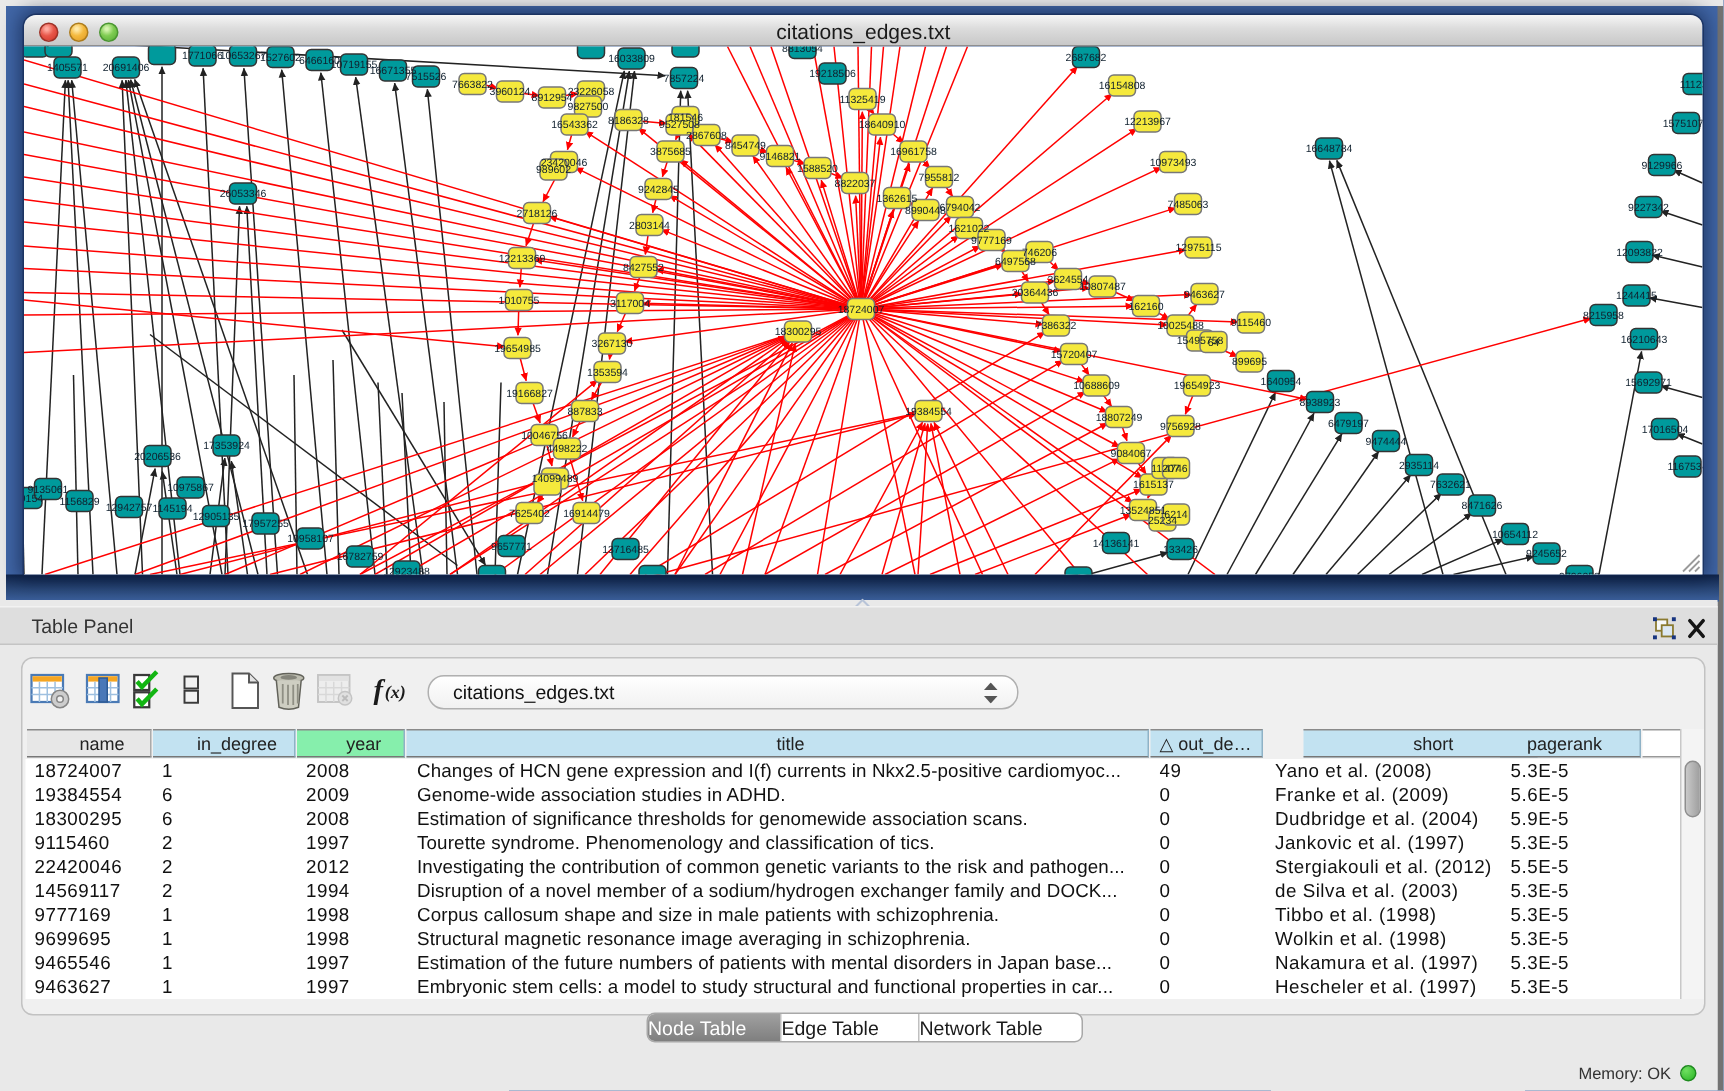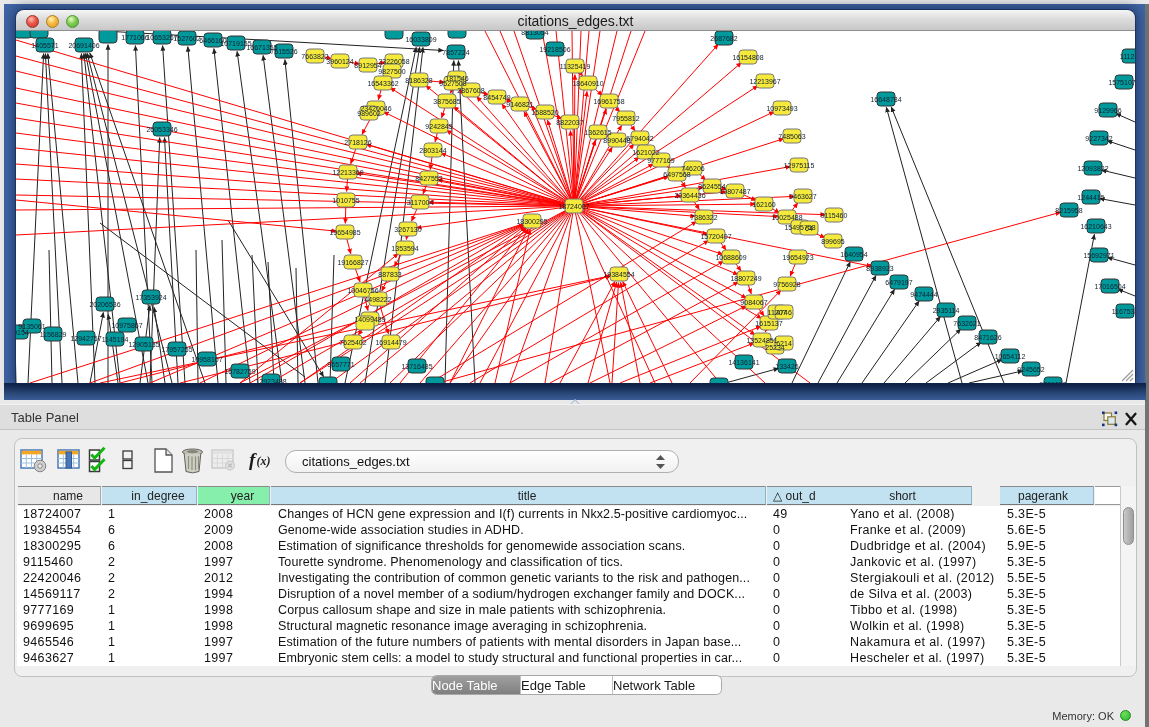--- a/index.html
+++ b/index.html
@@ -8,21 +8,21 @@
 #win{position:absolute;left:16px;top:10px;width:1119px;height:373px;border-radius:8px 8px 0 0;
  box-shadow:0 0 0 1px rgba(18,38,80,.6),0 0 12px 3px rgba(8,22,55,.55)}
 #tbar{position:absolute;left:0;top:0;width:1119px;height:21px;border-radius:8px 8px 0 0;
  background:linear-gradient(#f6f6f6,#dcdcdc 45%,#c8c8c8);border-bottom:1px solid #8e8e8e}
 #title{position:absolute;left:0;top:2.5px;width:100%;text-align:center;font-size:14px;color:#1a1a1a}
 .tl{position:absolute;top:5px;width:13px;height:13px;border-radius:50%}
 #shadow{position:absolute;left:4px;top:383px;width:1142px;height:18px;
  background:linear-gradient(180deg,#0f2348,#2a4878 55%,#3c609d)}
 #lower{position:absolute;left:0;top:400px;width:1145px;height:327px;background:#e9e9e9}
 #tphead{position:absolute;left:0;top:404px;width:1145px;height:26px;background:#dedede;
- border-top:1px solid #f2f2f2;border-bottom:1px solid #c4c4c4;font-size:13px;color:#333;line-height:25px;padding-left:11px}
+ border-top:1px solid #f2f2f2;border-bottom:1px solid #c4c4c4;font-size:13px;color:#333;line-height:25px;padding-left:21px}
 #cont{position:absolute;left:14px;top:438px;width:1123px;height:239px;background:#f0f0f0;
  border:1px solid #c2c2c2;border-radius:8px}
 #drop{position:absolute;left:285px;top:450px;width:394px;height:23px;background:linear-gradient(#fff,#f1f1f1);
  border:1px solid #b0b0b0;border-radius:11px;font-size:13px;color:#111;line-height:21px;padding-left:16px}
 #tabwrap{position:absolute;left:431px;top:675px;width:291px;height:20px;background:#fff;
  border:1px solid #a8a8a8;border-radius:5.5px;overflow:hidden;display:flex}
 .tab{font-size:13px;line-height:19px;text-align:left;color:#1a1a1a}
 #mem{position:absolute;right:35px;top:710px;font-size:11px;color:#333}
 #memdot{position:absolute;left:1120px;top:710px;width:11px;height:11px;border-radius:50%;
  background:radial-gradient(circle at 35% 30%,#6fe060,#2ab525);border:1px solid #1d8a1d}
@@ -614,21 +614,21 @@
  <svg width="11" height="14" viewBox="0 0 11 14" style="position:absolute;right:12px;top:4px" xmlns="http://www.w3.org/2000/svg">
  <path d="M5.5 0 L10 5 H1 z" fill="#555"></path>
       <path d="M5.5 14 L10 9 H1 z" fill="#555"></path>
     </svg>
 </div>
 <div style="position:absolute;left:18px;top:486px;width:83px;height:19px;background:#e7e7e7;border-right:1px solid #aaa;border-top:1px solid #8a8a8a;border-bottom:1px solid #777;text-align:center;text-indent:18px;line-height:19px;font-size:12px;color:#222;overflow:hidden;white-space:nowrap">name</div>
 <div style="position:absolute;left:102px;top:486px;width:95px;height:19px;background:#c2e2f1;border-right:1px solid #8fb2c6;border-top:1px solid #8a8a8a;border-bottom:1px solid #777;text-align:center;text-indent:18px;line-height:19px;font-size:12px;color:#222;overflow:hidden;white-space:nowrap">in_degree</div>
 <div style="position:absolute;left:198px;top:486px;width:72px;height:19px;background:#86efac;border-right:1px solid #8fb2c6;border-top:1px solid #8a8a8a;border-bottom:1px solid #777;text-align:center;text-indent:18px;line-height:19px;font-size:12px;color:#222;overflow:hidden;white-space:nowrap">year</div>
 <div style="position:absolute;left:271px;top:486px;width:495px;height:19px;background:#c2e2f1;border-right:1px solid #8fb2c6;border-top:1px solid #8a8a8a;border-bottom:1px solid #777;text-align:center;text-indent:18px;line-height:19px;font-size:12px;color:#222;overflow:hidden;white-space:nowrap">title</div>
 <div style="position:absolute;left:767px;top:486px;width:75px;height:19px;background:#c2e2f1;border-right:1px solid #8fb2c6;border-top:1px solid #8a8a8a;border-bottom:1px solid #777;text-align:left;padding-left:6px;line-height:19px;font-size:12px;color:#222;overflow:hidden;white-space:nowrap">△ out_de…</div>
-<div style="position:absolute;left:816px;top:486px;width:156px;height:19px;background:#c2e2f1;border-right:1px solid #8fb2c6;border-top:1px solid #8a8a8a;border-bottom:1px solid #777;text-align:center;text-indent:18px;line-height:19px;font-size:12px;color:#222;overflow:hidden;white-space:nowrap">short</div>
+<div style="position:absolute;left:869px;top:486px;width:156px;height:19px;background:#c2e2f1;border-right:1px solid #8fb2c6;border-top:1px solid #8a8a8a;border-bottom:1px solid #777;text-align:center;text-indent:18px;line-height:19px;font-size:12px;color:#222;overflow:hidden;white-space:nowrap">short</div>
 <div style="position:absolute;left:1000px;top:486px;width:94px;height:19px;background:#c2e2f1;border-right:1px solid #8fb2c6;border-top:1px solid #8a8a8a;border-bottom:1px solid #777;text-align:left;text-indent:18px;line-height:19px;font-size:12px;color:#222;overflow:hidden;white-space:nowrap">pagerank</div>
 <div style="position:absolute;left:1095px;top:486px;width:41px;height:19px;background:#fff;border-top:1px solid #999;border-bottom:1px solid #999"></div>
 <div style="position:absolute;left:17px;top:506px;width:1119px;height:160px;background:#fff"></div>
 <div style="position:absolute;left:23px;top:505.5px;width:79px;height:16px;line-height:16px;font-size:12.5px;letter-spacing:0.35px;color:#111;overflow:hidden;white-space:nowrap">18724007</div>
 <div style="position:absolute;left:108px;top:505.5px;width:90px;height:16px;line-height:16px;font-size:12.5px;letter-spacing:0.35px;color:#111;overflow:hidden;white-space:nowrap">1</div>
 <div style="position:absolute;left:204px;top:505.5px;width:67px;height:16px;line-height:16px;font-size:12.5px;letter-spacing:0.35px;color:#111;overflow:hidden;white-space:nowrap">2008</div>
 <div style="position:absolute;left:278px;top:505.5px;width:489px;height:16px;line-height:16px;font-size:12.5px;letter-spacing:0.1px;color:#111;overflow:hidden;white-space:nowrap">Changes of HCN gene expression and I(f) currents in Nkx2.5-positive cardiomyoc...</div>
 <div style="position:absolute;left:773px;top:505.5px;width:70px;height:16px;line-height:16px;font-size:12.5px;letter-spacing:0.35px;color:#111;overflow:hidden;white-space:nowrap">49</div>
 <div style="position:absolute;left:850px;top:505.5px;width:150px;height:16px;line-height:16px;font-size:12.5px;letter-spacing:0.35px;color:#111;overflow:hidden;white-space:nowrap">Yano et al. (2008)</div>
 <div style="position:absolute;left:1007px;top:505.5px;width:88px;height:16px;line-height:16px;font-size:12.5px;letter-spacing:0.35px;color:#111;overflow:hidden;white-space:nowrap">5.3E-5</div>

